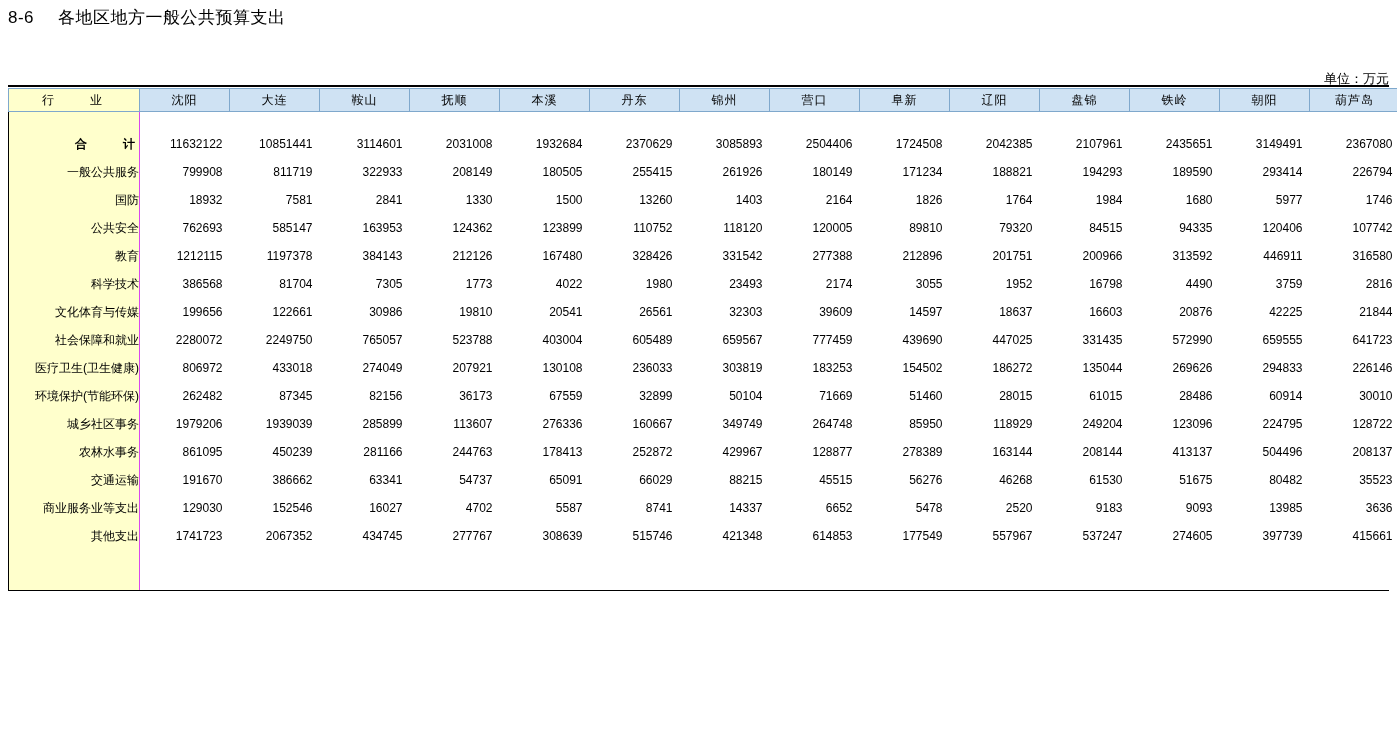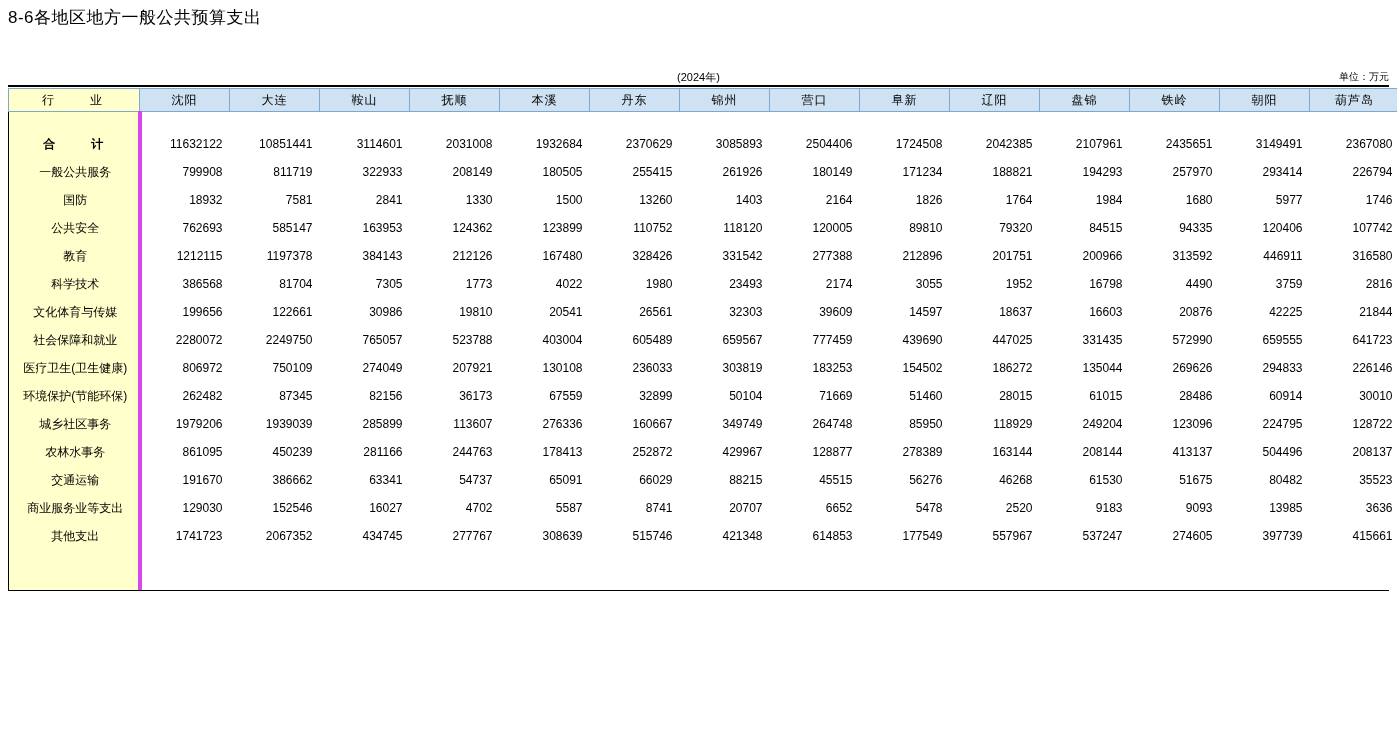--- a/index.html
+++ b/index.html
@@ -21,35 +21,35 @@
   }
   .doc-title {
     position: absolute;
     left: 8px;
     top: 6px;
     font-size: 17px;
     letter-spacing: 0.5px;
     white-space: nowrap;
   }
   .doc-title .num {
-    margin-right: 0;
+    margin-right: 24px;
   }
   .year-label {
     position: absolute;
     left: 0;
     right: 0;
     top: 70px;
     text-align: center;
     font-size: 11px;
   }
   .unit-label {
     position: absolute;
     right: 8px;
     top: 70px;
-    font-size: 10px;
+    font-size: 13px;
   }
   table.data {
     position: absolute;
     left: 8px;
     top: 88px;
     border-collapse: collapse;
     table-layout: fixed;
     width: 1381px;
   }
   table.data th, table.data td {
@@ -80,25 +80,25 @@
     width: 1381px;
     height: 2px;
     background: #000000;
   }
   tbody td {
     height: 28px;
     vertical-align: middle;
   }
   tbody td.rowlabel {
     background: #ffffcc;
-    text-align: center;
+    text-align: right;
     padding-left: 4px;
     font-size: 12px;
     border-left: 1px solid #000000;
-    border-right: 4px solid #d946ef;
+    border-right: 1px solid #d946ef;
   }
   tbody td.val {
     text-align: right;
     padding-right: 7px;
     font-size: 12px;
     font-variant-numeric: tabular-nums;
   }
   tbody tr.total td.rowlabel {
     font-weight: bold;
     letter-spacing: 4px;
@@ -130,21 +130,20 @@
 </style>
 </head>
 <body>
 
 <div class="page">
 
   <div class="doc-title">
     <span class="num">8-6</span><span>各地区地方一般公共预算支出</span>
   </div>
 
-  <div class="year-label">(2024年)</div>
   <div class="unit-label">单位：万元</div>
 
   <div class="top-rule"></div>
 
   <table class="data">
     <colgroup>
       <col style="width:131px">
       <col style="width:90px">
         <col style="width:90px">
         <col style="width:90px">
@@ -208,21 +207,21 @@
           <td class="val">811719</td>
           <td class="val">322933</td>
           <td class="val">208149</td>
           <td class="val">180505</td>
           <td class="val">255415</td>
           <td class="val">261926</td>
           <td class="val">180149</td>
           <td class="val">171234</td>
           <td class="val">188821</td>
           <td class="val">194293</td>
-          <td class="val">257970</td>
+          <td class="val">189590</td>
           <td class="val">293414</td>
           <td class="val">226794</td>
         </tr>
         <tr class="row">
           <td class="rowlabel">国防</td>
           <td class="val">18932</td>
           <td class="val">7581</td>
           <td class="val">2841</td>
           <td class="val">1330</td>
           <td class="val">1500</td>
@@ -317,21 +316,21 @@
           <td class="val">439690</td>
           <td class="val">447025</td>
           <td class="val">331435</td>
           <td class="val">572990</td>
           <td class="val">659555</td>
           <td class="val">641723</td>
         </tr>
         <tr class="row">
           <td class="rowlabel">医疗卫生(卫生健康)</td>
           <td class="val">806972</td>
-          <td class="val">750109</td>
+          <td class="val">433018</td>
           <td class="val">274049</td>
           <td class="val">207921</td>
           <td class="val">130108</td>
           <td class="val">236033</td>
           <td class="val">303819</td>
           <td class="val">183253</td>
           <td class="val">154502</td>
           <td class="val">186272</td>
           <td class="val">135044</td>
           <td class="val">269626</td>
@@ -407,21 +406,21 @@
           <td class="val">35523</td>
         </tr>
         <tr class="row">
           <td class="rowlabel">商业服务业等支出</td>
           <td class="val">129030</td>
           <td class="val">152546</td>
           <td class="val">16027</td>
           <td class="val">4702</td>
           <td class="val">5587</td>
           <td class="val">8741</td>
-          <td class="val">20707</td>
+          <td class="val">14337</td>
           <td class="val">6652</td>
           <td class="val">5478</td>
           <td class="val">2520</td>
           <td class="val">9183</td>
           <td class="val">9093</td>
           <td class="val">13985</td>
           <td class="val">3636</td>
         </tr>
         <tr class="row">
           <td class="rowlabel">其他支出</td>

